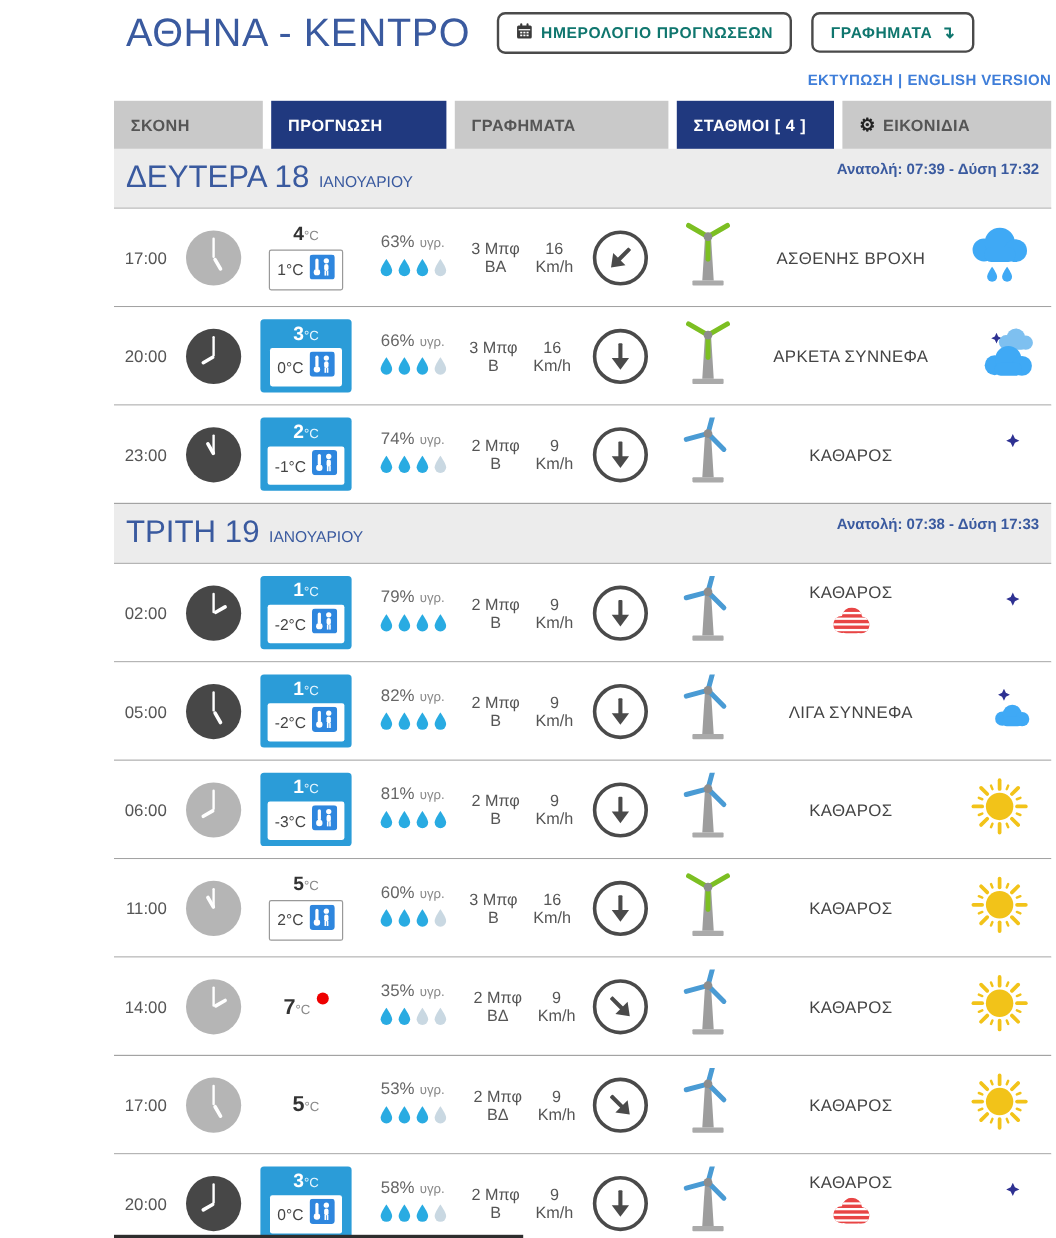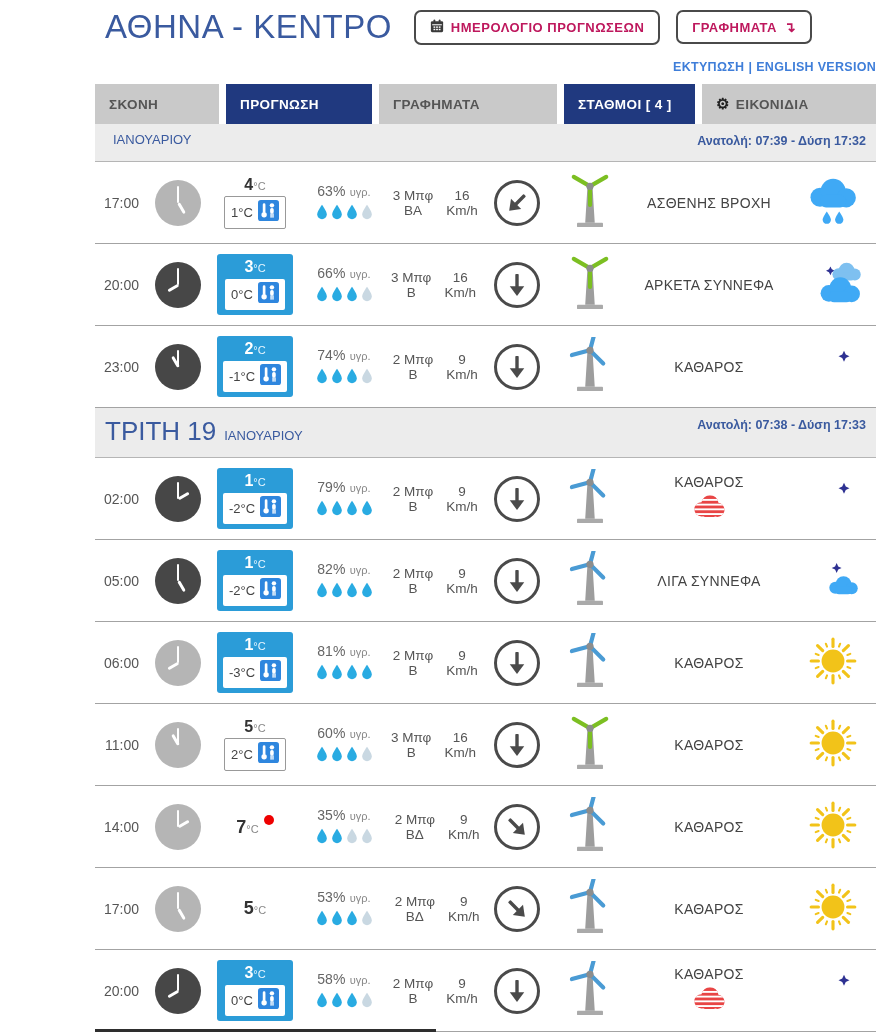--- a/index.html
+++ b/index.html
@@ -6,21 +6,21 @@
   html,body { background:#fff; }
   body { font-family:"Liberation Sans", sans-serif; width:880px; height:1032px; overflow:hidden; position:relative; }
   .page { width:880px; height:1032px; overflow:hidden; position:relative; background:#fff; }
   .content { margin-left:95px; width:781px; }
 
   
   .hdr { display:flex; align-items:center; padding-top:8px; }
   .title { color:var(--brand); font-size:33px; font-weight:400; letter-spacing:.5px; margin-left:10px; }
   .hbtn { display:inline-flex; align-items:center; gap:7px; border:2px solid #4a4a4a; border-radius:7px;
           background:#fff; padding:7px 14px; font-family:"Liberation Sans",sans-serif;
-          font-size:13px; font-weight:bold; color:#be185d; letter-spacing:.5px; cursor:pointer; }
+          font-size:13px; font-weight:bold; color:#0f766e; letter-spacing:.5px; cursor:pointer; }
   .hbtn.first { margin-left:22px; }
   .hbtn + .hbtn { margin-left:16px; }
   .hbtn .arrow { font-size:14px; font-weight:bold; }
   .links { text-align:right; margin-top:14px; font-size:12.5px; font-weight:bold; letter-spacing:.3px; }
   .links a { color:var(--link); text-decoration:none; cursor:pointer; }
   .links .sep { color:var(--link); margin:0 4px; }
 
   
   .tabs { display:flex; gap:7px; margin-top:10px; }
   .tab { height:40px; display:flex; align-items:center; padding:0 14px; font-size:13.5px; font-weight:bold;
@@ -123,20 +123,21 @@
         </div>
         <div class="tab t-eikonidia">
           <span class="gear">⚙</span>
           <span>ΕΙΚΟΝΙΔΙΑ</span>
         </div>
       </div>
 
     <div id="days">
   <section>
     <div class="dayhdr">
+      <span class="dname">ΔΕΥΤΕΡΑ 18</span>
       <span class="dmonth">ΙΑΝΟΥΑΡΙΟΥ</span>
       <span class="dsun">Ανατολή: 07:39 - Δύση 17:32</span>
     </div>
     <div class="rows">
   <div class="row">
     <div class="cell time">17:00</div>
     <div class="cell">
                 <div class="clock day">
                   <div class="hand h" style="transform: rotate(150deg);"></div>
                   <div class="hand m" style="transform: rotate(0deg);"></div>

